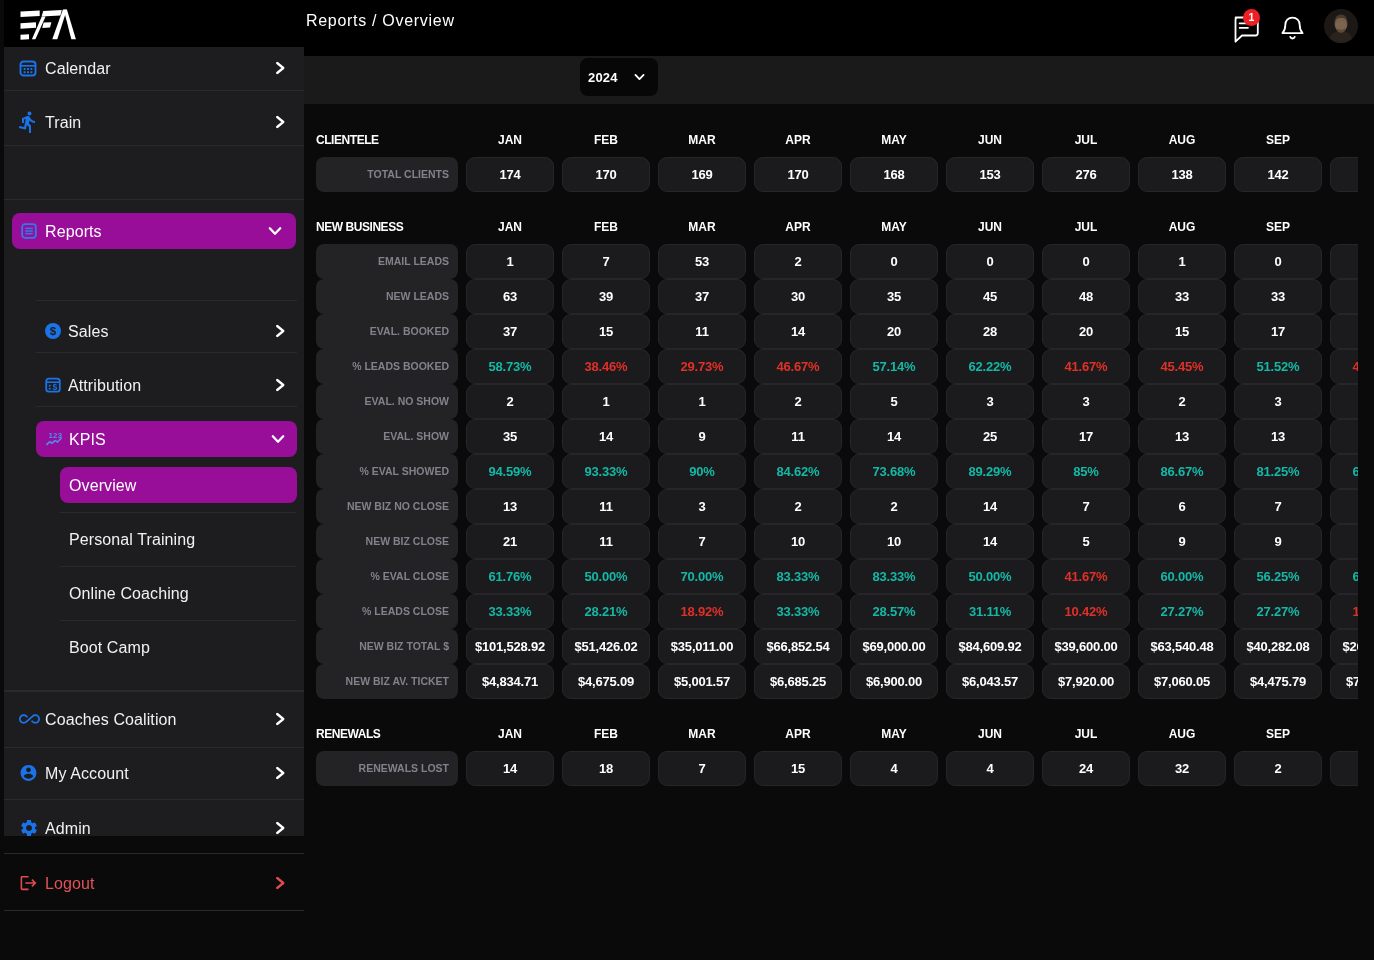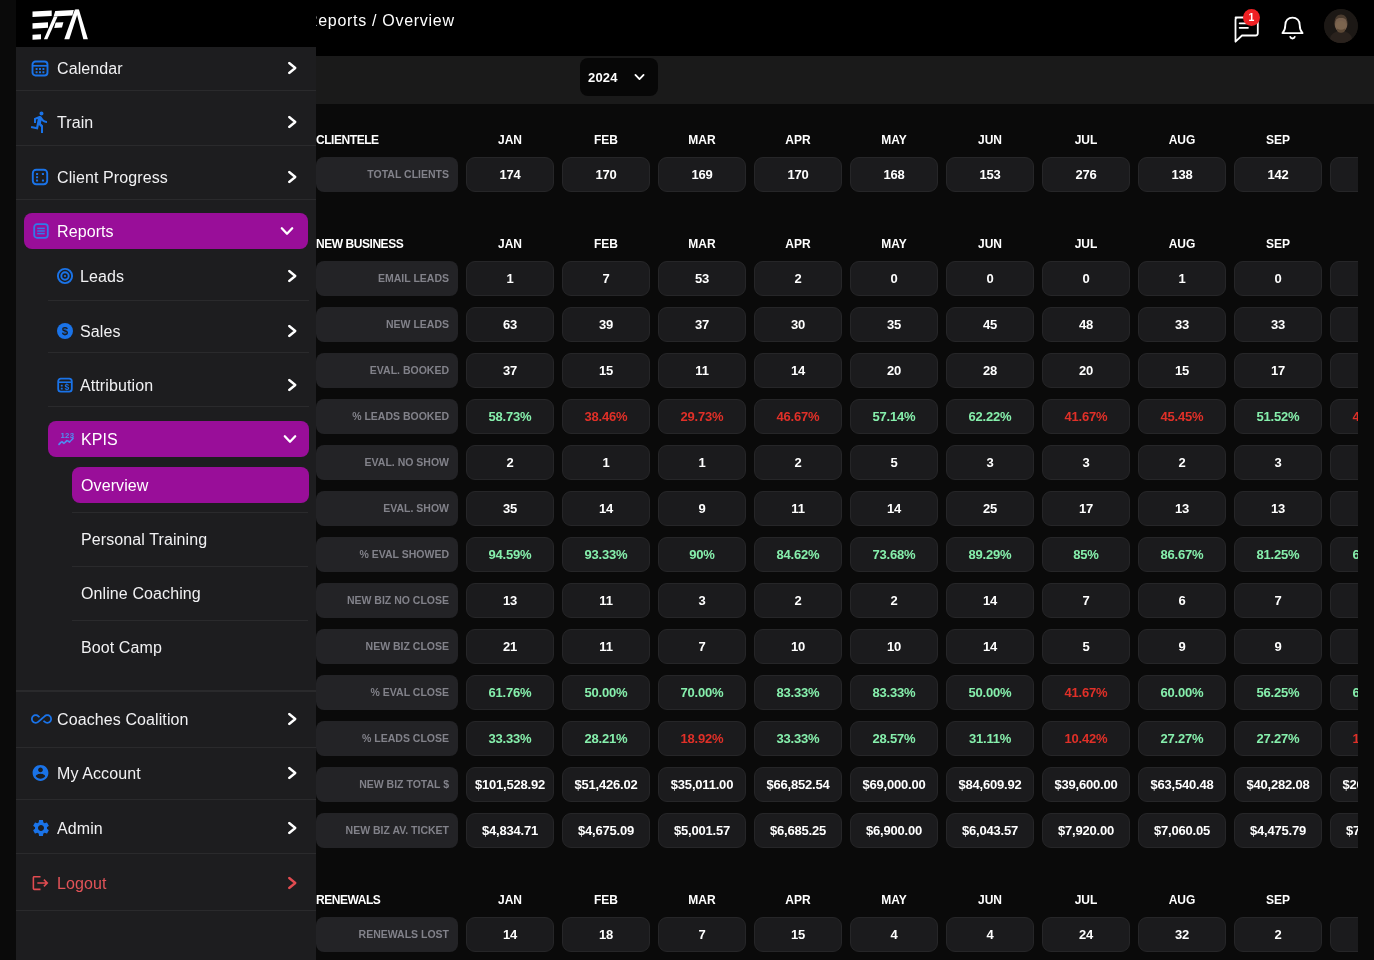--- a/index.html
+++ b/index.html
@@ -1,17 +1,17 @@
 <!DOCTYPE html>
 <html><head><meta charset="utf-8"><title>Reports / Overview</title>
 <style>
 *{margin:0;padding:0;box-sizing:border-box}
 html,body{width:1374px;height:960px;overflow:hidden;background:#0a0a0a;
  font-family:"Liberation Sans",sans-serif;-webkit-font-smoothing:antialiased}
-#sb{position:fixed;left:16px;top:0;width:300px;height:960px;background:#1d1d1f;z-index:5}
+#sb{position:fixed;left:4px;top:0;width:300px;height:836px;background:#1d1d1f;z-index:5}
 #logo{position:absolute;left:0;top:0;width:300px;height:47px;background:#000}
 #logo svg{position:absolute;left:16px;top:8px}
 .itm{position:absolute;left:0;width:300px;height:54px}
 .nic{position:absolute;top:50%;transform:translateY(-50%);line-height:0}
 .nlab{position:absolute;top:50%;transform:translateY(calc(-50% + 1px));color:#f1f1f3;font-size:16px;letter-spacing:.1px;white-space:nowrap}
 .nlab.red{color:#e25358}
 .nchev{position:absolute;right:19px;top:50%;transform:translateY(-50%);line-height:0}
 .nsep{position:absolute;background:#2a2a2c}
 .pill{position:absolute;background:#990e99;border-radius:8px}
 .pill .nlab{color:#fff}
@@ -28,31 +28,31 @@
  font-size:13px;font-weight:bold;letter-spacing:.2px}
 .fbtn .tx{position:absolute;left:9px;top:50%;transform:translateY(-50%)}
 .fbtn .cv{position:absolute;top:50%;transform:translateY(-50%);line-height:0}
 #fb1{left:18px;width:253px}
 #fb1 .cv{left:224px}
 #fb2{left:280px;width:78px}
 #fb2 .tx{left:8px}
 #fb2 .cv{left:54px}
 #tbl{position:absolute;left:0;top:112px;width:1058px;height:856px;padding:18px 0 0 16px;overflow:hidden}
 .shead{display:flex;gap:8px;height:20px;align-items:center;margin-bottom:7px}
-.sec+.sec .shead{margin-top:42px}
+.sec+.sec .shead{margin-top:25px}
 .sec{white-space:nowrap}
 .shead,.row{display:flex;gap:8px}
 .slab{width:142px;flex:none;color:#fff;font-size:12px;font-weight:bold;letter-spacing:-.45px}
 .m{width:88px;flex:none;color:#fff;font-size:12px;font-weight:bold;text-align:center;letter-spacing:0;line-height:20px}
-.row{height:35px;margin-bottom:11px}
+.row{height:35px;}
 .rlab{width:142px;flex:none;background:#232326;border-radius:8px;color:#82828a;font-size:10.5px;font-weight:bold;
  letter-spacing:0;text-align:right;padding-right:9px;line-height:35px}
 .cell{width:88px;flex:none;background:#1b1b1d;border:1px solid #262628;border-radius:9px;color:#fff;
  font-size:13px;font-weight:bold;text-align:center;line-height:33px;letter-spacing:-.2px}
-.cell.g{color:#86efac}
+.cell.g{color:#14b8a6}
 .cell.r{color:#e03028}
 </style></head>
 <body>
 <div id="sb">
 <div class="itm" style="top:41px">
       <span class="nic" style="left:15px"><svg width="18" height="18" viewBox="0 0 18 18" fill="none">
           <rect x="1.5" y="2.5" width="15" height="14" rx="3" stroke="#1a73e8" stroke-width="1.9"></rect>
           <line x1="2" y1="6.8" x2="16" y2="6.8" stroke="#1a73e8" stroke-width="1.7"></line>
           <g fill="#1a73e8">
             <rect x="4.6" y="8.9" width="2" height="2" rx=".4"></rect>
@@ -72,58 +72,31 @@
 <div class="itm" style="top:95px">
       <span class="nic" style="left:12px"><svg width="24" height="24" viewBox="0 0 24 24">
           <path d="M13.49 5.48c1.1 0 2-.9 2-2s-.9-2-2-2-2 .9-2 2 .9 2 2 2zm-3.6 13.9l1-4.4 2.1 2v6h2v-7.5l-2.1-2 .6-3c1.3 1.5 3.3 2.5 5.5 2.5v-2c-1.9 0-3.5-1-4.3-2.4l-1-1.6c-.4-.6-1-1-1.7-1-.3 0-.5.1-.8.1l-5.2 2.2v4.7h2v-3.4l1.8-.7-1.6 8.1-4.9-1-.4 2 7 1.4z" fill="#1a73e8"></path>
         </svg></span>
       <span class="nlab " style="left:41px">Train</span>
       <span class="nchev"><svg width="10" height="13" viewBox="0 0 10 13" fill="none">
           <path d="M2.2 1.5L8.3 6.5l-6.1 5" stroke="#fff" stroke-width="2.3" stroke-linecap="round" stroke-linejoin="round"></path>
         </svg></span>
     </div>
 <div class="nsep" style="top:145px;left:0px;right:0px;height:1px"></div>
-<div class="itm" style="top:150px">
-      <span class="nic" style="left:15px"><svg width="18" height="18" viewBox="0 0 18 18" fill="none">
-          <rect x="1.8" y="1.8" width="14.4" height="14.4" rx="3.4" stroke="#1a73e8" stroke-width="1.9"></rect>
-          <g fill="#1a73e8">
-            <rect x="5" y="5" width="2.1" height="2.1" rx=".5"></rect>
-            <rect x="10.9" y="5" width="2.1" height="2.1" rx=".5"></rect>
-            <rect x="5" y="8.2" width="2.1" height="2.1" rx=".5"></rect>
-            <rect x="5" y="11.4" width="2.1" height="2.1" rx=".5"></rect>
-            <rect x="10.9" y="11.4" width="2.1" height="2.1" rx=".5"></rect>
-          </g>
-        </svg></span>
-      <span class="nlab " style="left:41px">Client Progress</span>
-      <span class="nchev"><svg width="10" height="13" viewBox="0 0 10 13" fill="none">
-          <path d="M2.2 1.5L8.3 6.5l-6.1 5" stroke="#fff" stroke-width="2.3" stroke-linecap="round" stroke-linejoin="round"></path>
-        </svg></span>
-    </div>
 <div class="nsep" style="top:199px;left:0px;right:0px;height:1px"></div>
 <div class="pill" style="left:8px;top:213px;width:284px;height:36px">
       <span class="nic" style="left:8px"><svg width="18" height="18" viewBox="0 0 18 18" fill="none">
           <rect x="2.2" y="2.2" width="13.6" height="13.6" rx="2.8" stroke="#2f7bea" stroke-width="1.8"></rect>
           <line x1="5.2" y1="6.4" x2="12.8" y2="6.4" stroke="#2f7bea" stroke-width="1.5"></line>
           <line x1="5.2" y1="9" x2="12.8" y2="9" stroke="#2f7bea" stroke-width="1.5"></line>
           <line x1="5.2" y1="11.6" x2="12.8" y2="11.6" stroke="#2f7bea" stroke-width="1.5"></line>
         </svg></span>
       <span class="nlab" style="left:33px">Reports</span>
       <span class="nchev" style="right:14px"><svg width="14" height="11" viewBox="0 0 14 11" fill="none">
           <path d="M1.8 2.8L7 8.2l5.2-5.4" stroke="#fff" stroke-width="2.3" stroke-linecap="round" stroke-linejoin="round"></path>
-        </svg></span>
-    </div>
-<div class="itm" style="top:249px">
-      <span class="nic" style="left:40px"><svg width="18" height="18" viewBox="0 0 18 18" fill="none">
-          <circle cx="9" cy="9" r="7.1" stroke="#1a73e8" stroke-width="1.9"></circle>
-          <circle cx="9" cy="9" r="3.7" stroke="#1a73e8" stroke-width="1.9"></circle>
-          <circle cx="9" cy="9" r="1.1" fill="#1a73e8"></circle>
-        </svg></span>
-      <span class="nlab " style="left:64px">Leads</span>
-      <span class="nchev"><svg width="10" height="13" viewBox="0 0 10 13" fill="none">
-          <path d="M2.2 1.5L8.3 6.5l-6.1 5" stroke="#fff" stroke-width="2.3" stroke-linecap="round" stroke-linejoin="round"></path>
         </svg></span>
     </div>
 <div class="nsep" style="top:300px;left:32px;right:7px;height:1px"></div>
 <div class="itm" style="top:304px">
       <span class="nic" style="left:40px"><svg width="18" height="18" viewBox="0 0 18 18" fill="none">
           <circle cx="9" cy="9" r="8" fill="#1a73e8"></circle>
           <text x="9" y="13.2" font-family="Liberation Sans" font-size="11.5" font-weight="bold" fill="#1d1d1f" text-anchor="middle">$</text>
         </svg></span>
       <span class="nlab " style="left:64px">Sales</span>
       <span class="nchev"><svg width="10" height="13" viewBox="0 0 10 13" fill="none">

